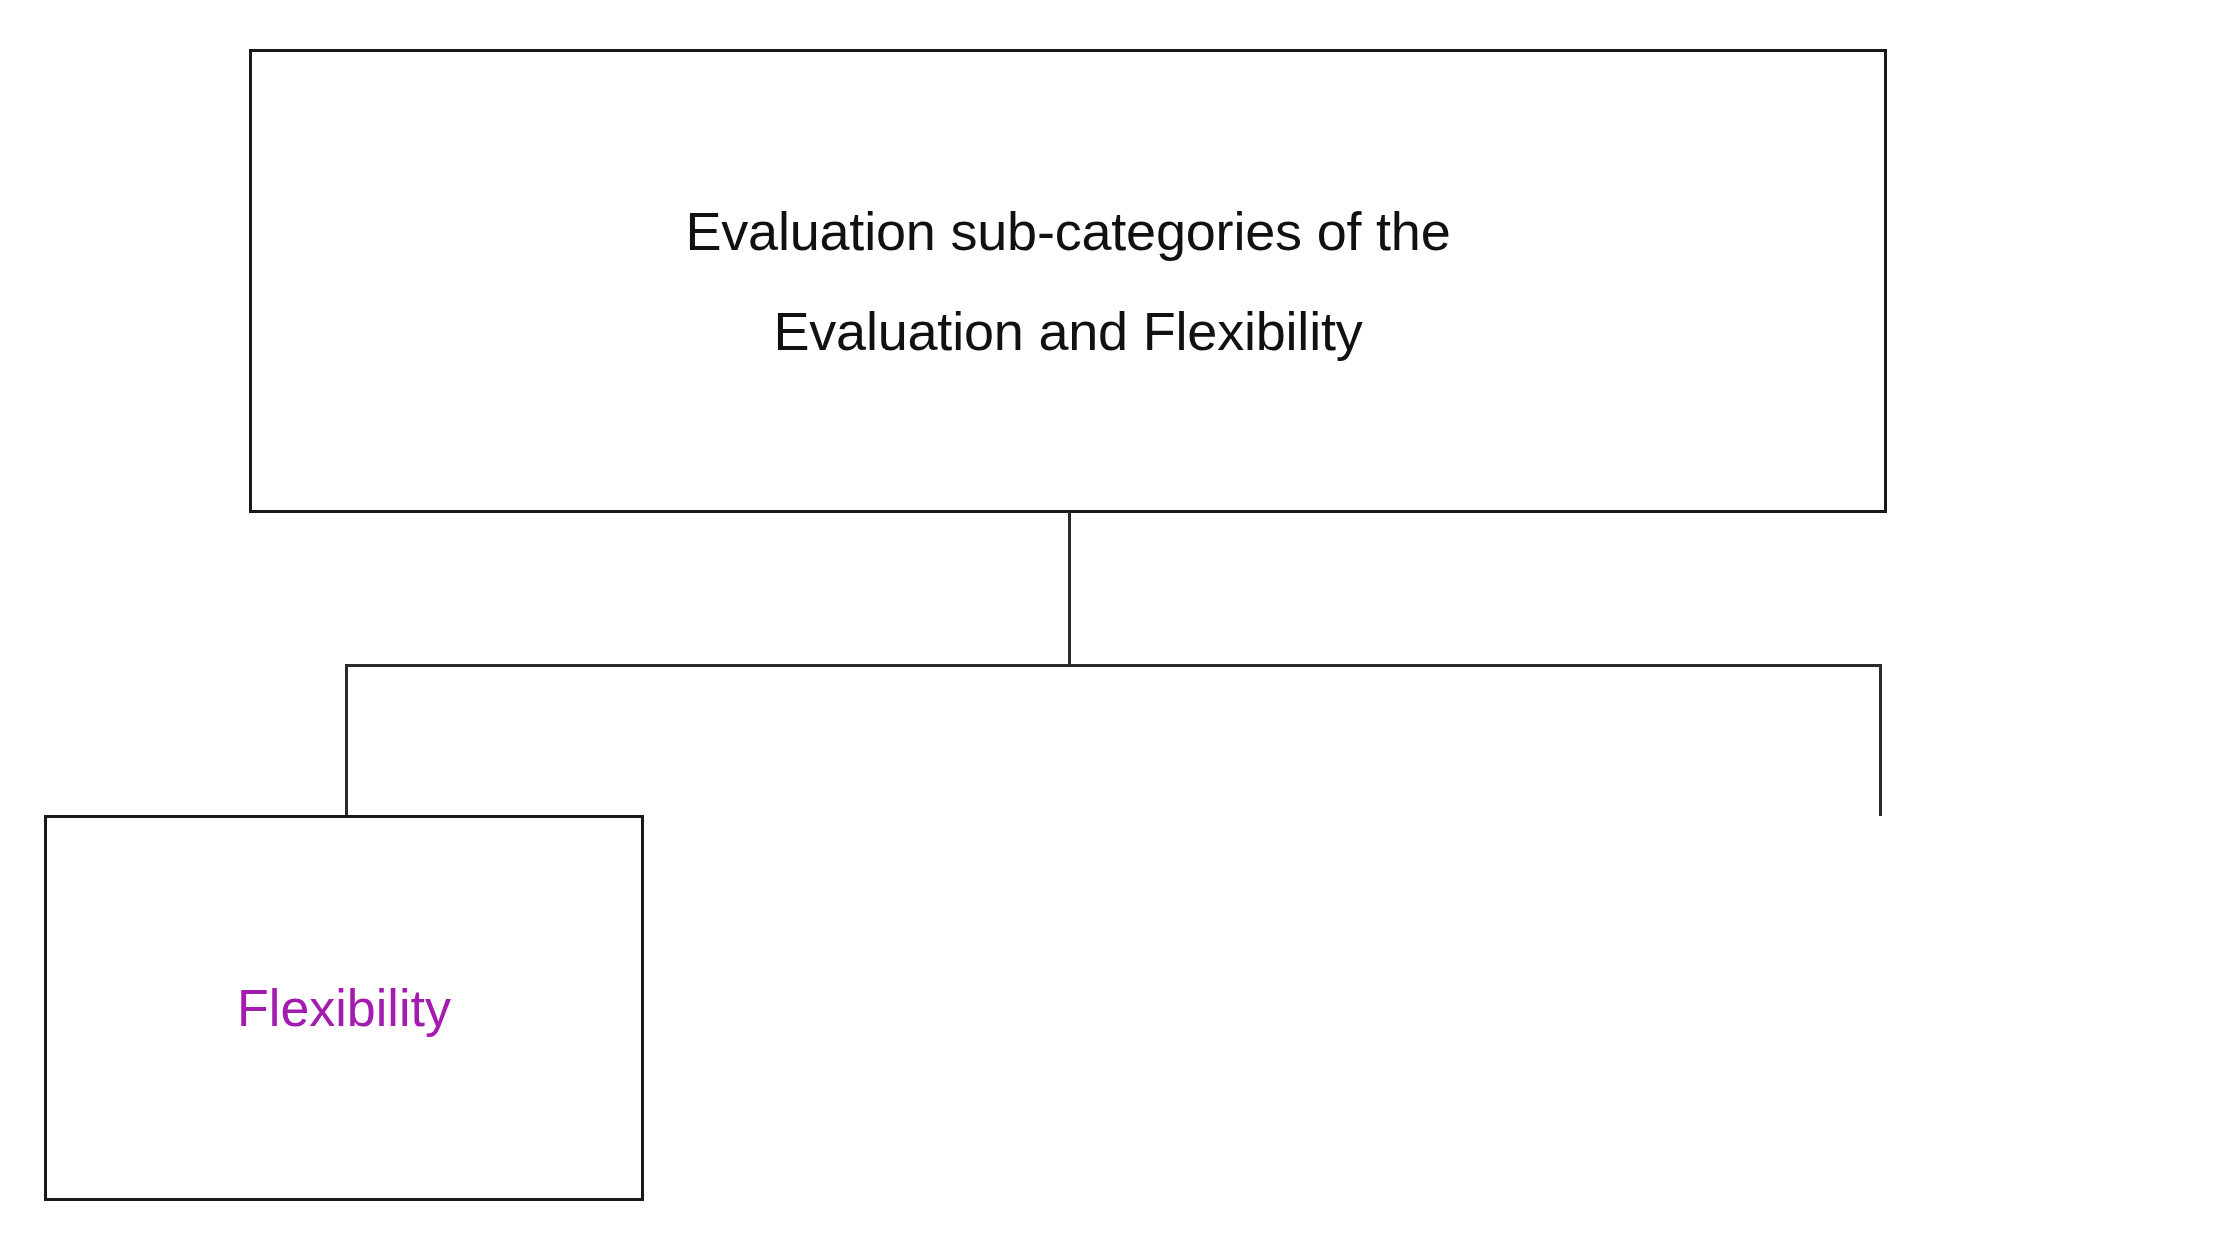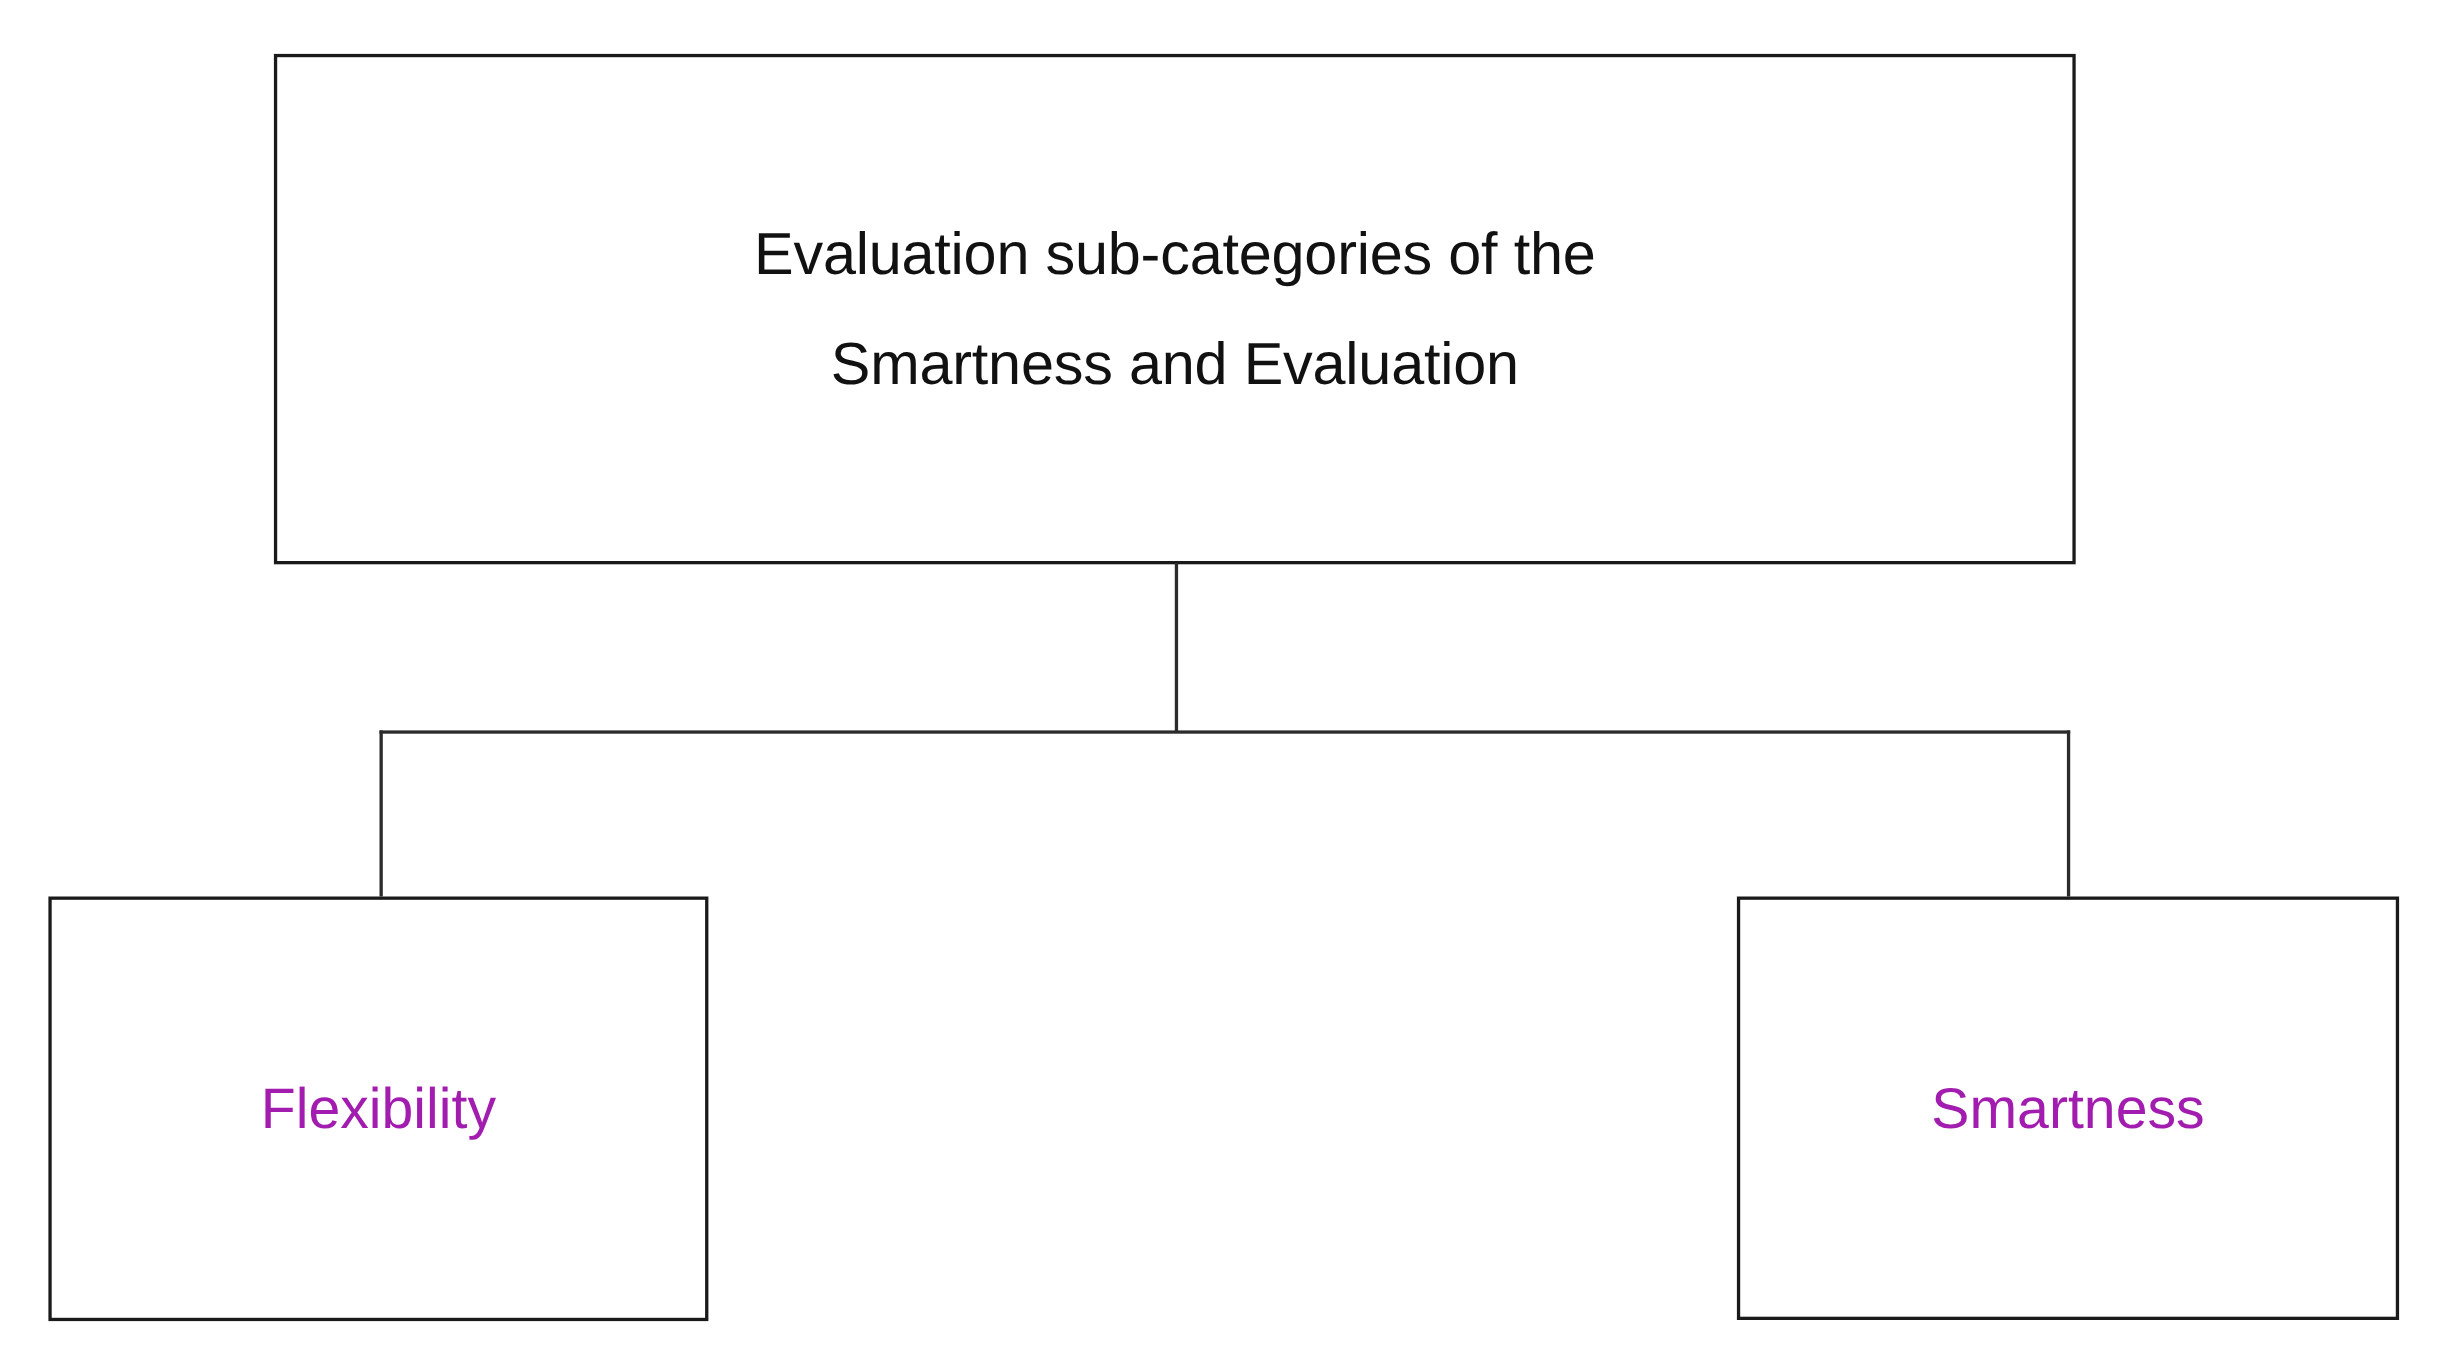--- a/index.html
+++ b/index.html
@@ -108,29 +108,26 @@
     height: 152px;
   }
 </style>
 </head>
 <body>
 
 <div id="canvas">
 
   <div class="node-box" id="root-box">
     <div class="root-text root-text-line1">Evaluation sub-categories of the</div>
-    <div class="root-text root-text-line2">Smartness and Evaluation</div>
+    <div class="root-text root-text-line2">Evaluation and Flexibility</div>
   </div>
 
   <div class="conn conn-v" id="conn-stem"></div>
   <div class="conn conn-h" id="conn-bus"></div>
   <div class="conn conn-v" id="conn-drop-left"></div>
   <div class="conn conn-v" id="conn-drop-right"></div>
 
   <div class="node-box" id="flexibility-box">
     <div class="leaf-text">Flexibility</div>
   </div>
 
-  <div class="node-box" id="smartness-box">
-    <div class="leaf-text">Smartness</div>
-  </div>
 
 </div>
 
 </body></html>

